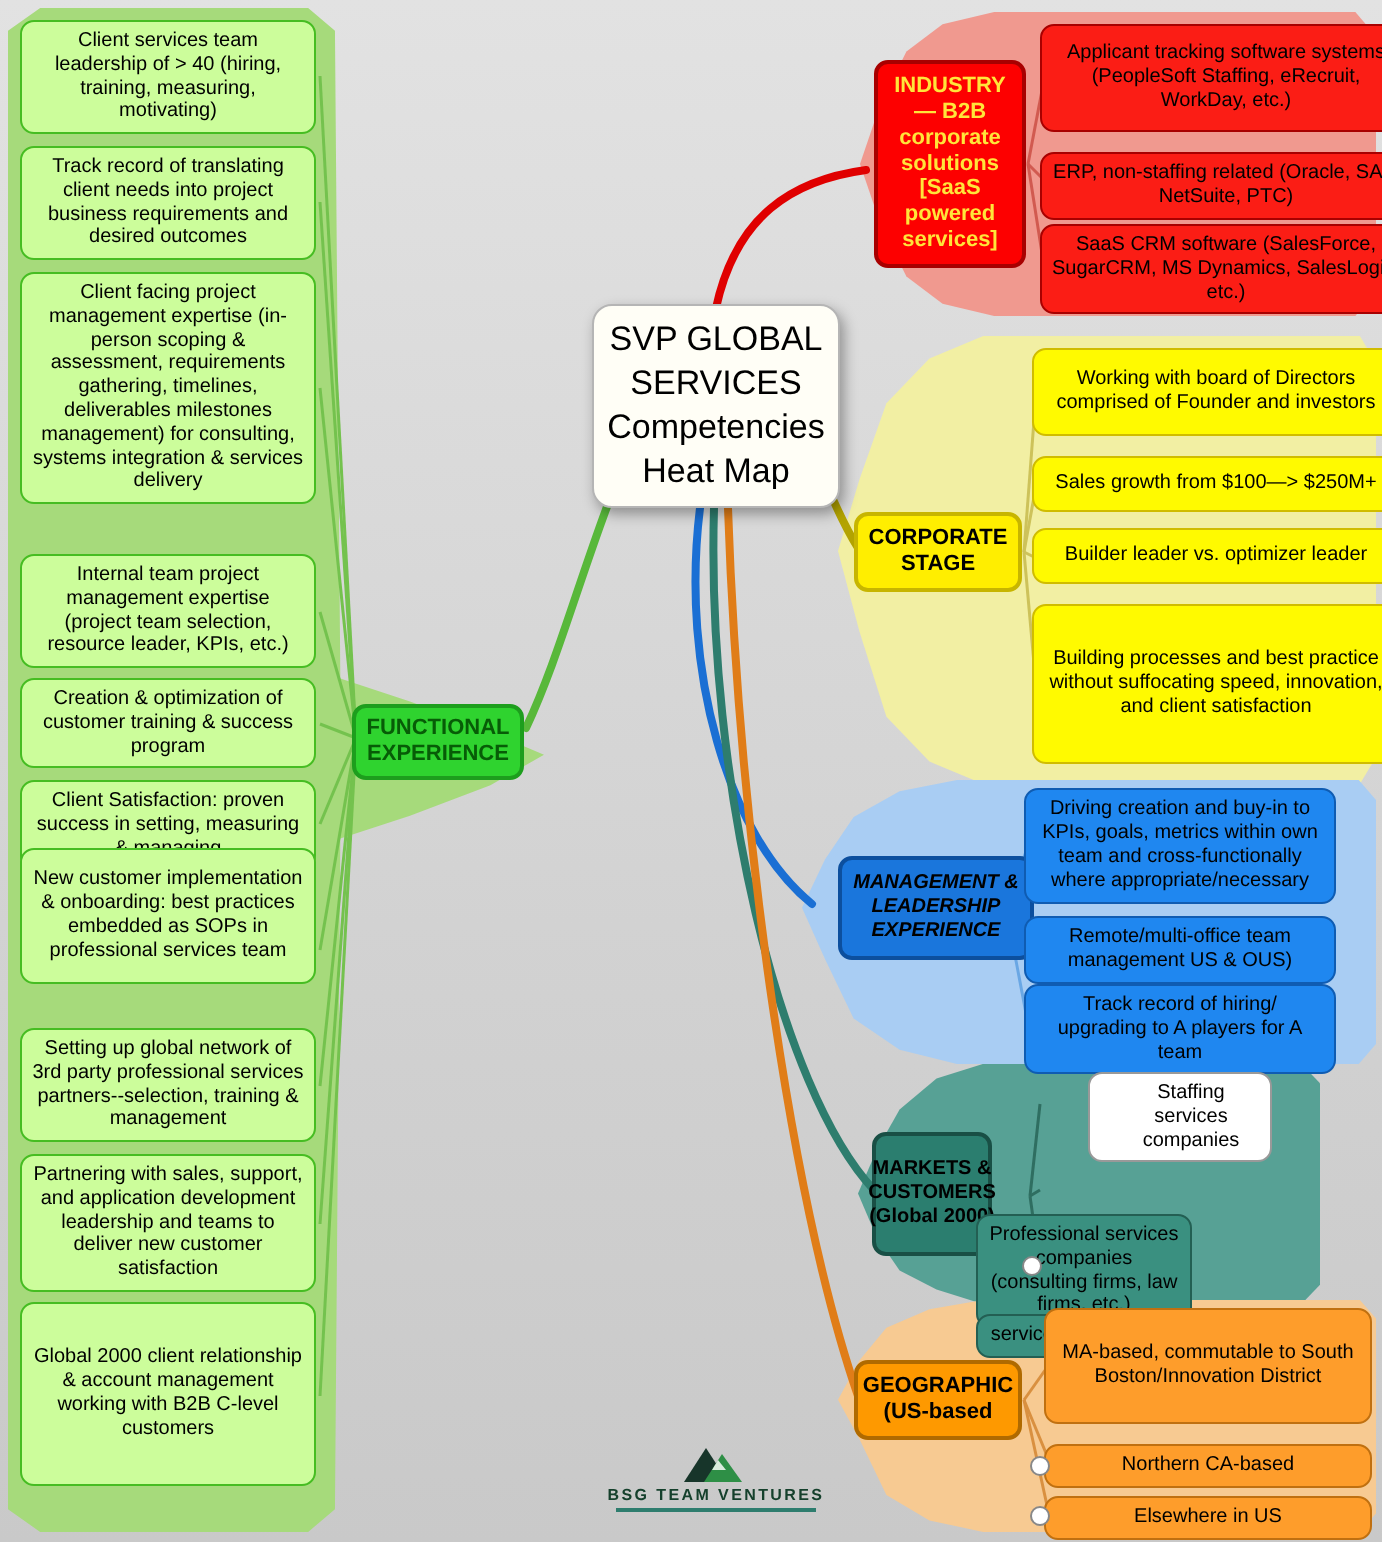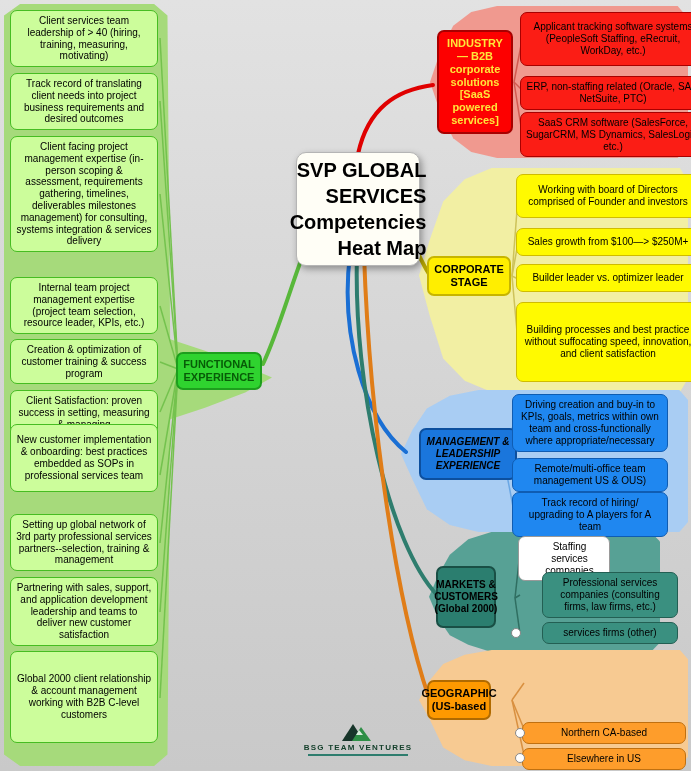--- a/index.html
+++ b/index.html
@@ -26,37 +26,37 @@
 
   .box {
     position:absolute; z-index:3; display:flex; align-items:center; justify-content:center;
     text-align:center; box-sizing:border-box; border-radius:7px; padding:4px 5px;
     font-size:10px; line-height:1.18; color:#000;
   }
   .green-item  { left:10px;  width:148px; background:#ccfd9b; border:1.5px solid #46bd22; }
   .red-child   { left:520px; width:186px; background:#fb1d15; border:1.5px solid #a80000; }
   .yellow-child{ left:516px; width:184px; background:#fffa00; border:1.5px solid #d0bc00; }
   .blue-child  { left:512px; width:156px; background:#1f87f0; border:1.5px solid #0f5cb2; }
-  .teal-child  { left:542px; width:136px; background:#3a9080; border:1.5px solid #235f53; }
+  .teal-child  { left:488px; width:108px; background:#3a9080; border:1.5px solid #235f53;margin-top:35px; }
   .orange-child{ left:522px; width:164px; background:#fe9d2b; border:1.5px solid #c07010; }
-  .white-child { left:518px; width:92px;  background:#ffffff; border:1.5px solid #999;padding-left:16px; }
+  .white-child { left:544px; width:92px;  background:#ffffff; border:1.5px solid #999;padding-left:16px; }
 
   .node { font-weight:bold; z-index:3; }
   .functional-node { left:176px; top:352px; width:86px; min-height:36px; background:#2fd32f; border:2px solid #1d9e1d; color:#075c07; font-size:11px; }
   .industry-node   { left:437px; top:30px;  width:76px; min-height:104px; background:#fd0000; border:2px solid #a80000; color:#ffe53a; font-size:11px; }
   .corporate-node  { left:427px; top:256px; width:84px; min-height:40px; background:#ffee00; border:2px solid #c7b500; font-size:11px; }
   .management-node { left:419px; top:428px; width:98px; min-height:52px; background:#1a76dc; border:2px solid #0c4f9e; font-size:10px;font-style:italic; }
   .markets-node    { left:436px; top:566px; width:60px; min-height:62px; background:#2b7e6f; border:2px solid #194f45; font-size:10px; }
-  .geographic-node { left:427px; top:680px; width:64px; min-height:40px; background:#fe9900; border:2px solid #b06a00; font-size:11px; }
+  .geographic-node { left:427px; top:680px; width:84px; min-height:40px; background:#fe9900; border:2px solid #b06a00; font-size:11px; }
 
   .central {
     left:296px; top:152px; width:124px; min-height:102px;
     background:#fffef6; border:1px solid #b5b5b5; border-radius:10px;
     box-shadow:2px 3px 7px rgba(0,0,0,0.35);
-    font-size:20px; font-weight:bold; line-height:1.3; z-index:3;text-align:right;
+    font-size:17px; font-weight:normal; line-height:1.3; z-index:3;
   }
 
   .dot { position:absolute; width:8px; height:8px; border-radius:50%;
     background:#fff; border:1px solid #888; z-index:4; }
 
   .logo { position:absolute; left:306px; top:722px; width:104px; z-index:3;
     display:flex; flex-direction:column; align-items:center; }
   .logo-text { font-size:8px; font-weight:bold; letter-spacing:1.2px;
     color:#15402c; margin-top:1px; white-space:nowrap; }
   .logo-rule { width:100px; height:2px; background:#2e7d6e; margin-top:2px; }
@@ -156,20 +156,21 @@
   <div class="box blue-child" style="top:394px; min-height:58px">Driving creation and buy-in to KPIs, goals, metrics within own team and cross-functionally where appropriate/necessary</div>
   <div class="box blue-child" style="top:458px; min-height:28px">Remote/multi-office team management US &amp; OUS)</div>
   <div class="box blue-child" style="top:492px; min-height:40px">Track record of hiring/ upgrading to A players for A team</div>
 
   <div class="box node markets-node">MARKETS &amp; CUSTOMERS (Global 2000)</div>
   <div class="box white-child" style="top:536px; min-height:30px">Staffing services companies</div>
   <div class="box teal-child" style="top:572px; min-height:46px">Professional services companies (consulting firms, law firms, etc.)</div>
   <div class="box teal-child" style="top:622px; min-height:22px">services firms (other)</div>
 
   <div class="box node geographic-node">GEOGRAPHIC (US-based</div>
+  <div class="box orange-child" style="top:654px; min-height:58px">MA-based, commutable to South Boston/Innovation District</div>
   <div class="box orange-child" style="top:722px; min-height:22px">Northern CA-based</div>
   <div class="box orange-child" style="top:748px; min-height:18px">Elsewhere in US</div>
 
   <div class="dot" style="left:511px; top:628px"></div>
   <div class="dot" style="left:515px; top:728px"></div>
   <div class="dot" style="left:515px; top:753px"></div>
 
   <div class="logo">
     <svg width="40" height="20" viewBox="0 0 40 20">
       <polygon points="4,19 15,2 26,19" fill="#17352a"></polygon>

